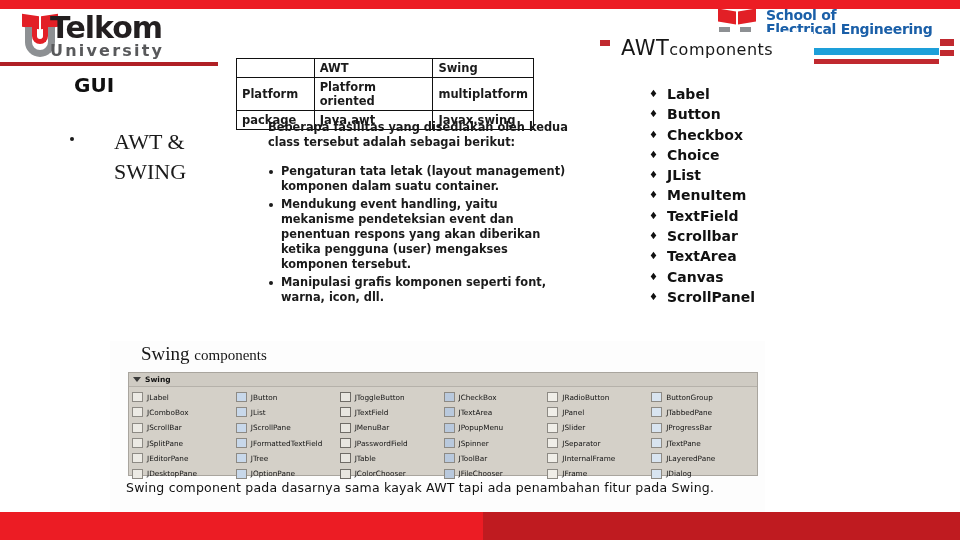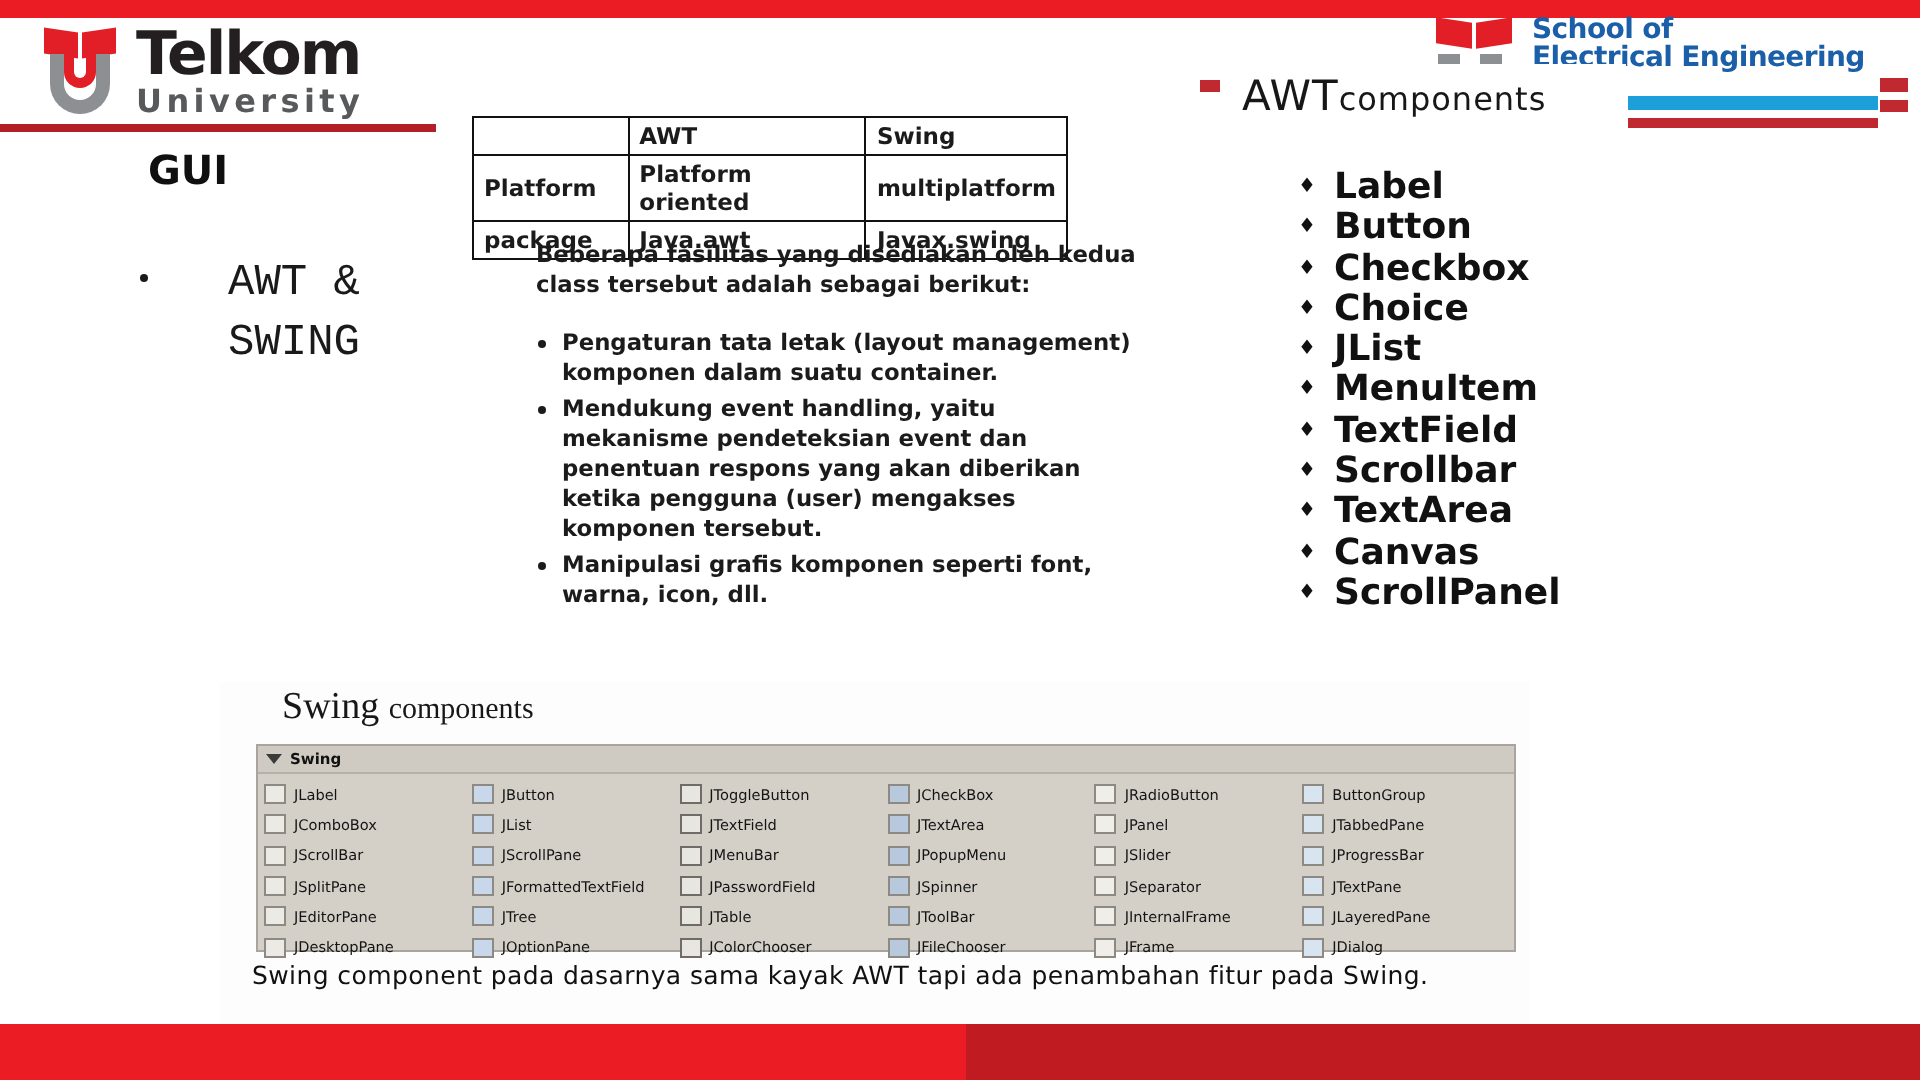--- a/index.html
+++ b/index.html
@@ -25,21 +25,21 @@
   .tl-u{
     position:absolute;left:7px;top:12px;width:30px;height:30px;
     border:7px solid #8d9093;border-top:none;
     border-radius:0 0 15px 15px;box-sizing:border-box;
   }
   .tl-u-in{
     position:absolute;left:14px;top:12px;width:16px;height:17px;
     border:5px solid #e21f26;border-top:none;border-radius:0 0 8px 8px;
     box-sizing:border-box;
   }
-  .tl-text{position:absolute;left:50px;top:0px;}
+  .tl-text{position:absolute;left:32px;top:0px;}
   .tl-name{
     font-family:"DejaVu Sans",sans-serif;font-weight:bold;font-size:30px;
     color:#231f20;letter-spacing:-1px;line-height:30px;
   }
   .tl-sub{
     font-family:"DejaVu Sans",sans-serif;font-weight:bold;font-size:16px;
     color:#58595b;letter-spacing:2.2px;line-height:17px;margin-top:-1px;
   }
   .tl-rule{position:absolute;left:0;top:62px;width:218px;height:4px;background:#b02025;}
 
@@ -78,21 +78,21 @@
     position:absolute;left:74px;top:73px;
     font-family:"DejaVu Sans",sans-serif;font-weight:bold;font-size:20px;
     color:#101010;letter-spacing:0px;
   }
   .gui-bullet{position:absolute;left:70px;top:127px;width:160px;}
   .gui-bullet .dot{
     position:absolute;left:0;top:10px;width:4px;height:4px;border-radius:50%;background:#1a1a1a;
   }
   .gui-bullet .txt{
     position:absolute;left:44px;top:0;
-    font-family:Liberation Mono, monospace;font-size:22px;color:#1a1a1a;
+    font-family:Liberation Serif, serif;font-size:22px;color:#1a1a1a;
     line-height:30px;
   }
 
   
   .mid-panel{
     position:absolute;left:221px;top:52px;width:324px;height:257px;background:#ffffff;
   }
   .cmp-table{
     position:absolute;left:15px;top:6px;width:298px;
     border-collapse:collapse;
@@ -127,21 +127,21 @@
     position:absolute;left:8px;top:4px;
     font-family:"DejaVu Sans",sans-serif;font-size:21px;color:#171717;
     letter-spacing:0.5px;
   }
   .awt-head .sm{font-size:16px;}
   .awt-list{
     position:absolute;left:36px;top:52px;list-style:none;margin:0;padding:0;
   }
   .awt-list li{
     position:relative;padding-left:18px;
-    font-family:"DejaVu Sans",sans-serif;font-weight:bold;font-size:18px;
+    font-family:"DejaVu Sans",sans-serif;font-weight:bold;font-size:14px;
     color:#111;line-height:20.3px;
   }
   .awt-list li:before{
     content:"\2666";position:absolute;left:0;top:0;font-size:10px;color:#111;
   }
 
   
   .swing-panel{
     position:absolute;left:110px;top:341px;width:655px;height:171px;background:#fdfdfd;
   }

